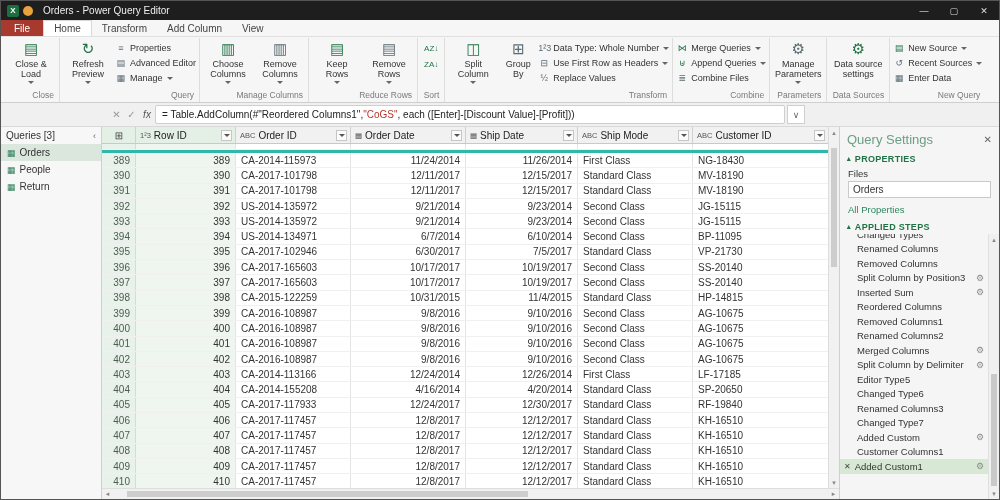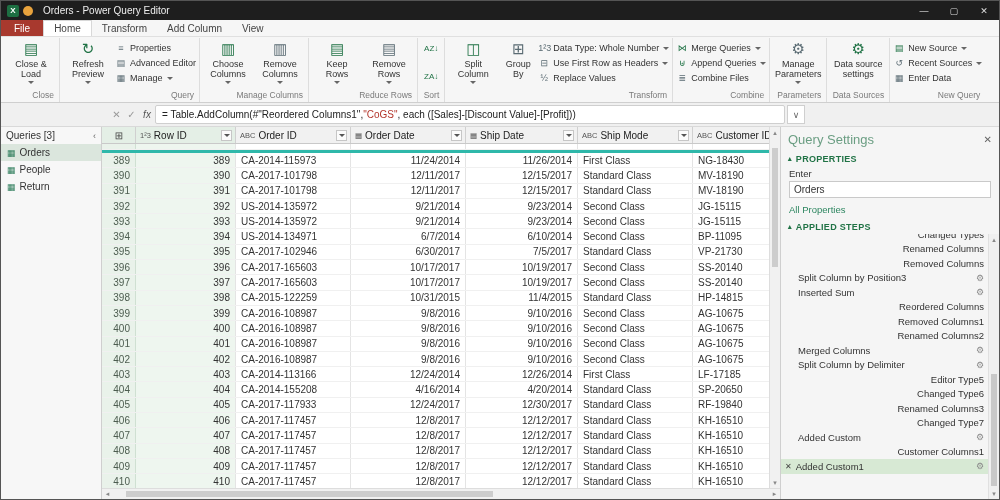--- a/index.html
+++ b/index.html
@@ -93,32 +93,32 @@
   .vsb{width:11px;flex:none;background:#f1f1f1;border-left:1px solid #ddd;display:flex;flex-direction:column;}
   .sb-arrow{height:11px;font-size:7px;color:#888;display:flex;align-items:center;justify-content:center;flex:none;}
   .vsb-track{flex:1;position:relative;}
   .vsb-thumb{position:absolute;left:2px;right:2px;top:3%;height:35%;background:#cdcdcd;}
   .hsb{height:11px;flex:none;background:#f1f1f1;border-top:1px solid #ddd;display:flex;align-items:center;}
   .hsb .sb-arrow{width:11px;height:11px;}
   .hsb-track{flex:1;position:relative;height:100%;}
   .hsb-thumb{position:absolute;top:2px;bottom:2px;left:2%;width:56%;background:#cdcdcd;}
 
   
-  .settings-panel{width:219px;flex:none;background:#f5f5f5;border-left:1px solid #cfcfcf;display:flex;flex-direction:column;overflow:hidden;}
+  .settings-panel{width:160px;flex:none;background:#f5f5f5;border-left:1px solid #cfcfcf;display:flex;flex-direction:column;overflow:hidden;}
   .sp-title-row{display:flex;align-items:center;justify-content:space-between;padding:5px 7px 3px;flex:none;}
   .sp-title{font-size:13px;color:#6b9e83;}
   .sp-close{color:#666;font-size:10px;}
   .sp-section{font-size:9px;font-weight:bold;color:#217346;padding:4px 7px 2px;display:flex;align-items:center;gap:4px;flex:none;letter-spacing:.3px;}
   .sp-tri{color:#217346;font-size:7px;}
   .name-label{font-size:9.5px;color:#333;padding:2px 8px 1px;flex:none;}
   .name-input{margin:1px 8px 4px;height:17px;background:#fff;border:1px solid #c9c9c9;display:flex;align-items:center;padding:0 4px;font-size:10px;flex:none;}
   .all-props{font-size:9.5px;color:#2d8660;padding:2px 8px 3px;flex:none;}
   .steps-wrap{flex:1;display:flex;overflow:hidden;}
   .steps-list{flex:1;overflow:hidden;display:flex;flex-direction:column;min-width:0;}
-  .step{display:flex;align-items:center;height:14.5px;flex:none;font-size:9.5px;color:#333;padding:0 4px 0 17px;position:relative;white-space:nowrap;overflow:hidden;justify-content:flex-end;}
+  .step{display:flex;align-items:center;height:14.5px;flex:none;font-size:9.5px;color:#333;padding:0 4px 0 17px;position:relative;white-space:nowrap;overflow:hidden;}
   .step.partial-step{margin-top:-7px;}
   .step.selected{background:#d7e9d4;padding-left:4px;}
   .step-x{color:#444;font-size:8px;margin-right:4px;}
   .gear{margin-left:auto;color:#8a8a8a;font-size:9px;}
   .steps-sb{width:11px;flex:none;background:#f0f0f0;border-left:1px solid #e0e0e0;display:flex;flex-direction:column;}
   .steps-track{flex:1;position:relative;}
   .steps-thumb{position:absolute;left:2px;right:2px;bottom:2px;height:46%;background:#c9c9c9;}
 </style>
 </head>
 <body>
@@ -217,21 +217,21 @@
           <span class="bicon gray">▤</span>
           <span class="blabel">Remove
 Rows</span>
           <span class="caret"></span>
         </div>
       </div>
       <div class="rgroup-label">Reduce Rows</div>
     </div>
 
     <div class="rgroup">
-      <div class="rgroup-content" style="flex-direction:column;gap:16px;padding-top:4px;">
+      <div class="rgroup-content" style="flex-direction:column;gap:4px;padding-top:4px;">
         <div class="sortbtn">AZ↓</div>
         <div class="sortbtn">ZA↓</div>
       </div>
       <div class="rgroup-label">Sort</div>
     </div>
 
     <div class="rgroup">
       <div class="rgroup-content">
         <div class="bigbtn">
           <span class="bicon">◫</span>
@@ -335,21 +335,21 @@
   <div class="formula-row">
     <div class="f-left-pad"></div>
     <div class="fxbtn">✕</div>
     <div class="fxbtn">✓</div>
     <div class="fx-label">fx</div>
     <div class="formula-input">
       <span>= Table.AddColumn(</span>
         <span>#"Reordered Columns1"</span>
         <span>, </span>
         <span class="ftext-red">"CoGS"</span>
-        <span>, each ([Sales]-[Discount Value]-[Profit]))</span>
+        <span>, each ([Enter]-[Discount Value]-[Profit]))</span>
     </div>
     <div class="expand-btn">∨</div>
     <div class="f-right-pad"></div>
   </div>
 
   <div class="main">
 
     <div class="queries-panel">
       <div class="qp-header">
         <span>Queries [3]</span>
@@ -657,21 +657,21 @@
 
     <div class="settings-panel">
       <div class="sp-title-row">
         <span class="sp-title">Query Settings</span>
         <span class="sp-close">✕</span>
       </div>
       <div class="sp-section">
         <span class="sp-tri">▴</span>
         <span>PROPERTIES</span>
       </div>
-      <div class="name-label">Enter</div>
+      <div class="name-label">Files</div>
       <div class="name-input">Orders</div>
       <div class="all-props">All Properties</div>
       <div class="sp-section">
         <span class="sp-tri">▴</span>
         <span>APPLIED STEPS</span>
       </div>
       <div class="steps-wrap">
         <div class="steps-list">
             <div class="step partial-step">
               <span>Changed Types</span>

